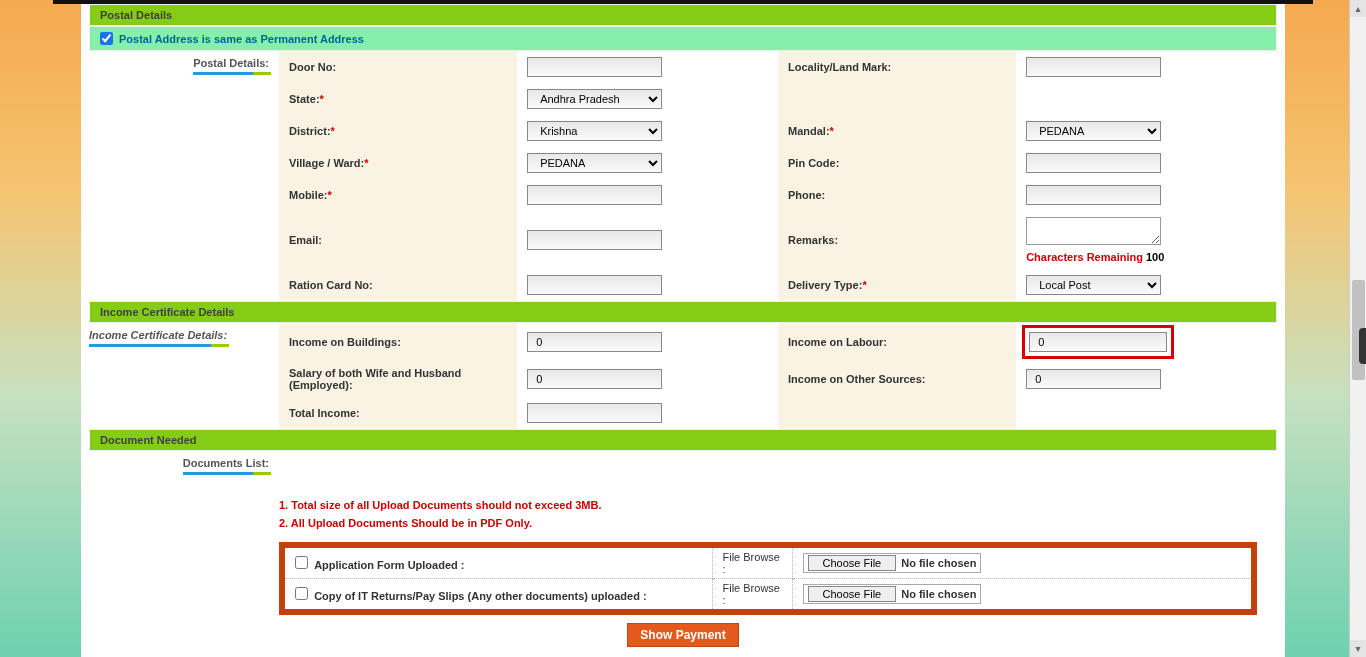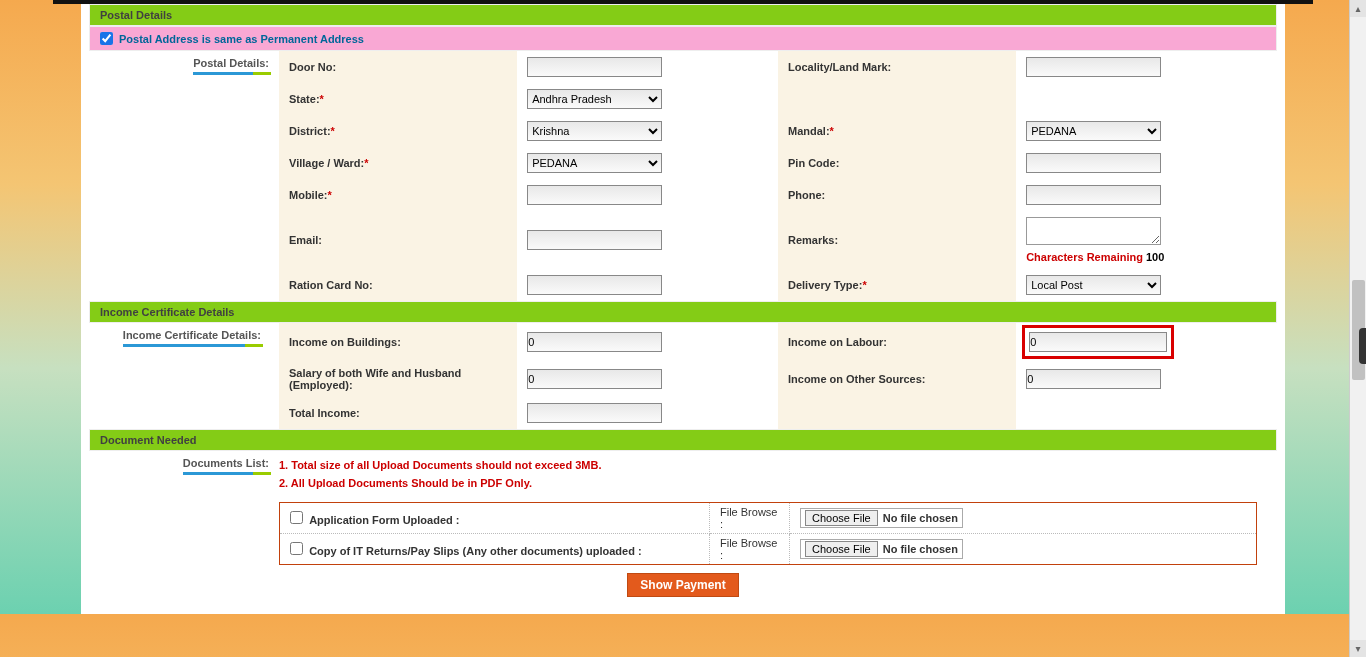--- a/index.html
+++ b/index.html
@@ -18,21 +18,21 @@
     min-height: 610px;
   }
   .section-header {
     background: #84cc16;
     color: #404040;
     font-weight: bold;
     padding: 4px 10px;
     border: 1px solid #eee;
   }
   .section-header.sub {
-    background: #f9a8d4;
+    background: #86efac;
     padding: 5px 10px;
     display: flex;
     align-items: center;
     gap: 6px;
   }
   .section-header.sub input[type=checkbox] {
     accent-color: #1a73e8;
   }
   .sub-label-blue {
     color: #006699;
@@ -58,21 +58,21 @@
   td.input-cell {
     background: #fff;
     width: 230px;
   }
   .req { color: #c00; }
   input[type=text], select {
     width: 135px;
     height: 20px;
     border: 1px solid #888;
     background: linear-gradient(#e8e8e8, #fafafa);
-    padding: 1px 0;
+    padding: 1px 8px;
     font-size: 11px;
   }
   select { width: 135px; }
   textarea {
     width: 135px; height: 28px;
     border: 1px solid #999;
     resize: both;
     font-size: 11px;
   }
   .char-remain { color: #c00; font-weight: bold; display: inline-block; margin-top: 4px;}
@@ -81,39 +81,40 @@
   .highlighted-box {
     outline: 3px solid #d90000;
     outline-offset: 1px;
   }
 
   .doc-note {
     color: #c00;
     font-weight: bold;
     line-height: 1.6;
     padding: 6px 0 10px;
+    margin-top: 40px;
   }
   table.doc-table {
     width: 100%;
     border-collapse: collapse;
-    border: 1px solid #c2410c;
+    border: 6px solid #c2410c;
   }
   table.doc-table td {
     border: 1px dotted #bbb;
     padding: 3px 10px;
     vertical-align: middle;
     font-weight: bold;
     color: #333;
   }
   table.doc-table td.first { width: 430px; }
   table.doc-table td.browse-label { width: 80px; font-weight: normal; }
   .file-pseudo { display: inline-flex; align-items: center; gap: 5px;
     border: 1px solid #aaa; padding: 1px 4px; font-size: 11px; }
   .file-pseudo button {
-    font-size: 11px; background: #efefef; border: 1px solid #888; padding: 1px 6px; cursor: pointer;
+    font-size: 11px; background: #efefef; border: 1px solid #888; padding: 1px 14px; cursor: pointer;
   }
 
   .btn-orange {
     background: #e35a1c;
     color: #fff;
     border: 1px solid #c04a12;
     font-weight: bold;
     padding: 4px 12px;
     cursor: pointer;
     font-size: 12px;
@@ -234,21 +235,21 @@
             <td class="label-cell"><span>Delivery Type:</span><span class="req">*</span></td>
             <td class="input-cell"><select><option>Local Post</option></select></td>
           </tr>
         </tbody>
           </table>
       </div>
     </div>
 
     <div class="section-header">Income Certificate Details</div>
     <div class="row-2col">
-      <div class="left-col" style="text-align:right; padding-right:18px;">
+      <div class="left-col" style="padding-right:18px;font-style:italic;">
         <span class="side-label-inner">Income Certificate Details:</span>
       </div>
       <div class="fields-wrap">
         <table class="form-table">
           <tbody>
           <tr>
             <td class="label-cell">Income on Buildings:</td>
             <td class="input-cell"><input type="text" value="0" style=""></td>
             <td class="label-cell">Income on Labour:</td>
             <td class="input-cell"><span class="highlighted-box" style="display:inline-block; padding:3px 3px 3px 3px;"><input type="text" style="width: 138px;" value="0"></span></td>

